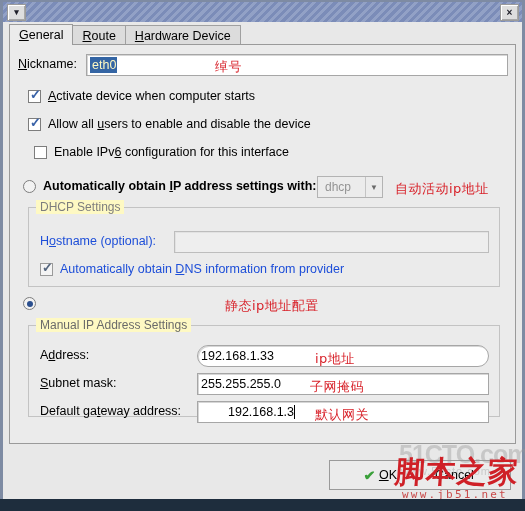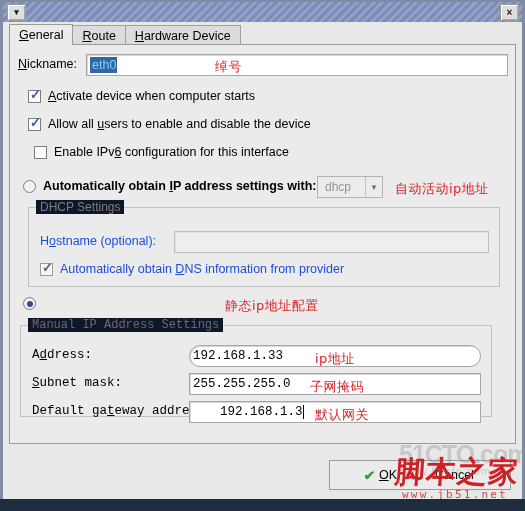--- a/index.html
+++ b/index.html
@@ -150,21 +150,21 @@
     cursor: text;
     box-shadow: inset 1px 1px 0 #d6d6d6;
   }
   .entry.disabled {
     background: #eeeeee;
     border-color: #bdbdbd;
     box-shadow: inset 1px 1px 0 #e2e2e2;
   }
   .sel-text {
     background: #3465a4;
-    color: #7dd3fc;
+    color: #fef9c3;
     padding: 1px 1px 1px 2px;
   }
   .caret {
     display: inline-block;
     width: 1px;
     height: 14px;
     background: #000;
     vertical-align: middle;
     margin-left: 0px;
   }
@@ -241,21 +241,21 @@
   
   .group {
     position: absolute;
     border: 1px solid #c3c3c3;
     box-sizing: border-box;
   }
   .group-title {
     position: absolute;
     top: -8px;
     left: 7px;
-    background: #0f172a;
+    background: #fef9c3;
     padding: 0 4px;
     font-size: 12px;
     color: #7e7e7e;
     white-space: nowrap;
   }
   .group-title.dark { color: #6a6a6a; }
 
   
   .anno {
     position: absolute;
@@ -430,21 +430,21 @@
             </span>
           <span class="lbl dim"><span>Automatically obtain </span><span class="mn">D</span><span>NS information from provider</span></span>
         </div>
       </div>
 
       <div class="row" style="left:13px; top:252px;">
         <span class="rad on"></span>
       </div>
       <div class="anno" style="left:215px; top:252px;">静态ip地址配置</div>
 
-      <div class="group" style="left:10px; top:280px; width:472px; height:92px;font-family:Liberation Mono, monospace;">
+      <div class="group" style="left:18px; top:280px; width:472px; height:92px;">
         <span class="group-title dark">Manual IP Address Settings</span>
 
         <div class="row" style="left:11px; top:22px;">
           <span class="lbl"><span>A</span><span class="mn">d</span><span>dress:</span></span>
         </div>
         <div class="entry" style="position:absolute; left:168px; top:19px; width:292px;border-radius:11px;">
           <span>192.168.1.33</span>
         </div>
 
         <div class="row" style="left:11px; top:50px;">

